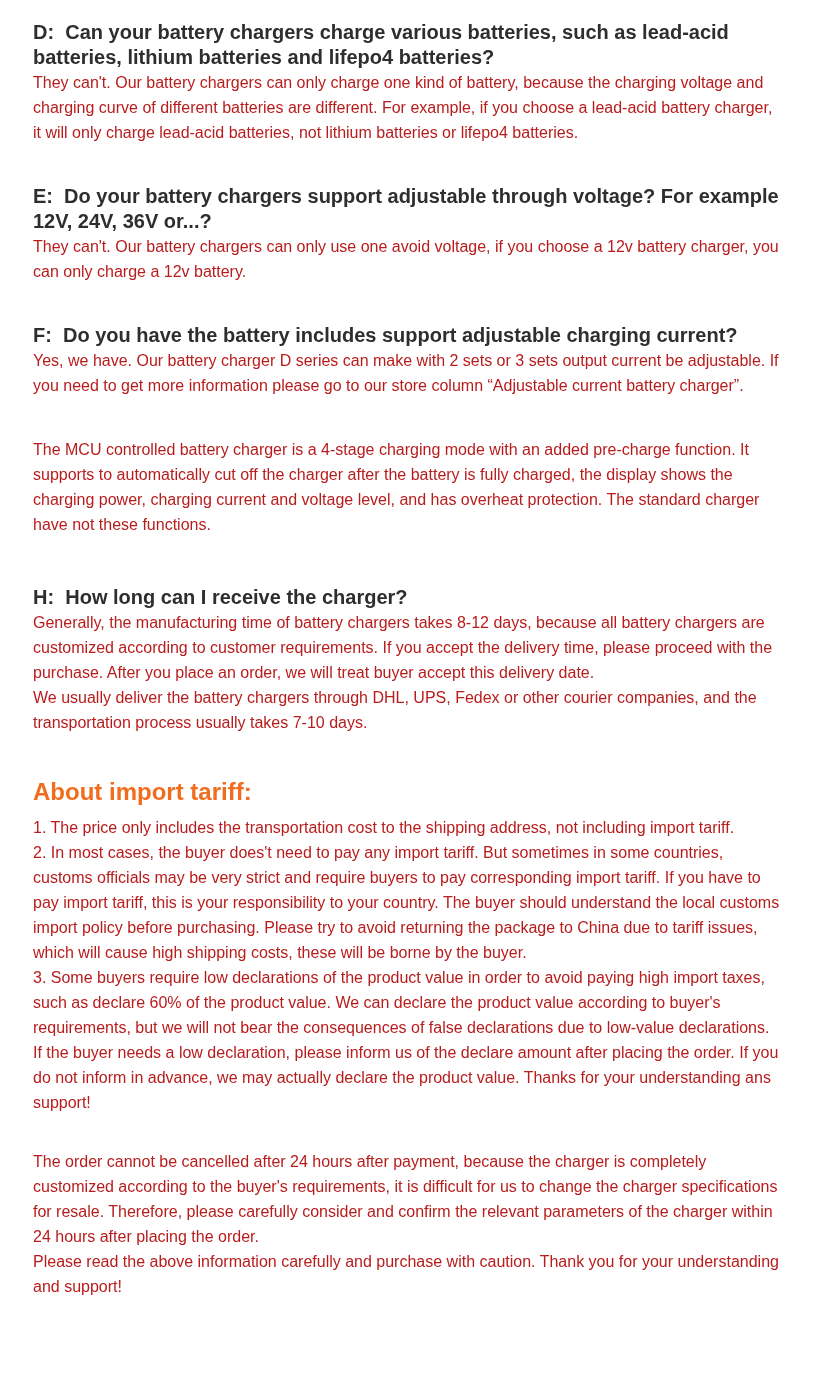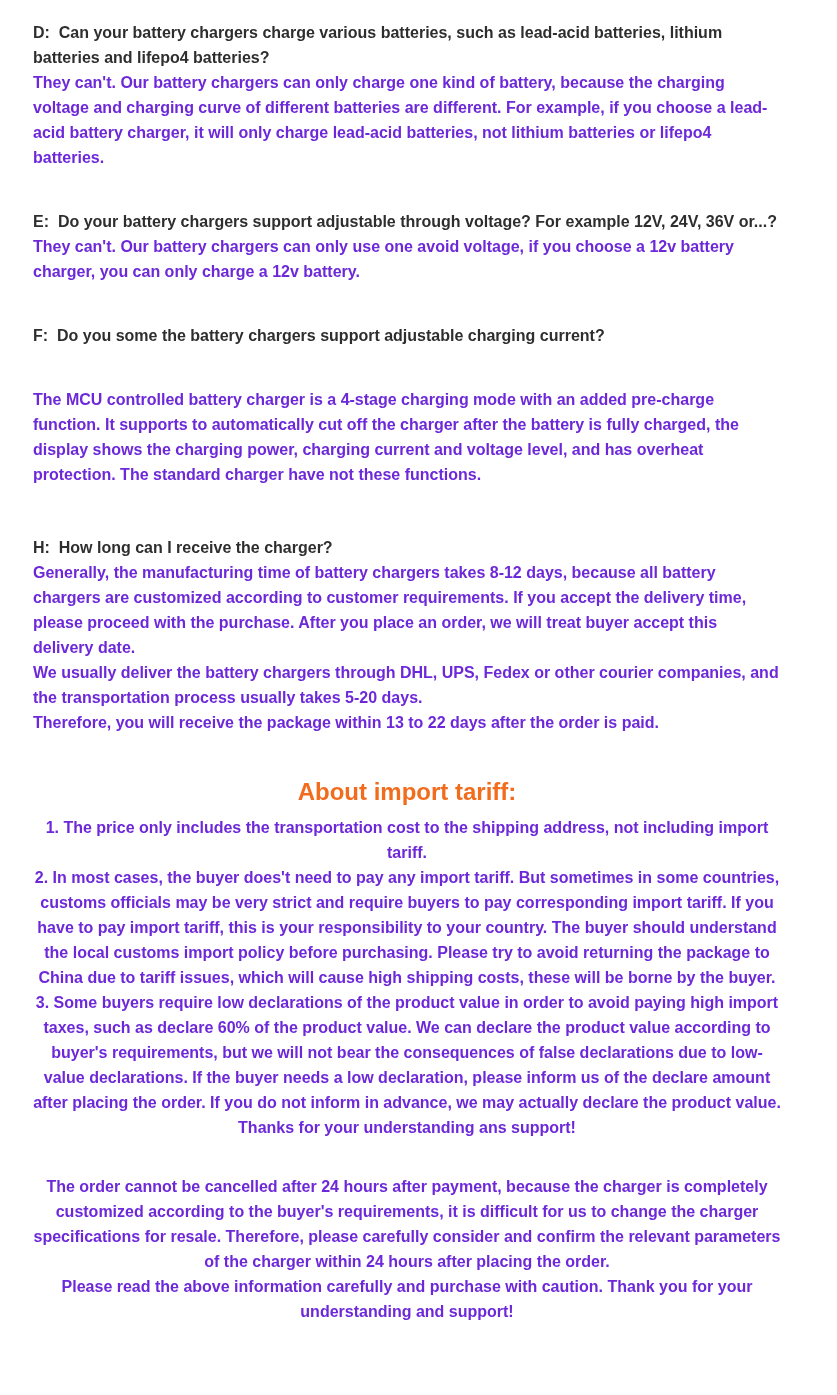--- a/index.html
+++ b/index.html
@@ -14,36 +14,35 @@
     background: #ffffff;
     padding: 20px 56px 30px 33px;
     font-family: "Liberation Sans", "DejaVu Sans", sans-serif;
     overflow: hidden;
   }
   .faq-item {
     margin: 0 0 39px 0;
   }
   .q {
     margin: 0;
-    font-size: 16px;
+    font-size: 20px;
     line-height: 25px;
     font-weight: bold;
     color: #2e2e2e;
     white-space: pre-wrap;
   }
   .a, .info-section p {
     margin: 0;
     font-size: 16px;
     line-height: 25px;
-    font-weight: bold;
-    color: #6d28d9;
+    font-weight: normal;
+    color: #b91c1c;
   }
   .info-section {
     margin: 0 0 34px 0;
-    text-align: center;
   }
   .info-section .heading {
     margin: 0 0 8px 0;
     font-size: 24px;
     line-height: 30px;
     font-weight: bold;
     color: var(--accent, #f26c1d);
   }
   .gap-lg { margin-bottom: 42px; margin-top: 48px; }
 </style>
@@ -56,32 +55,32 @@
     <h3 class="q">D:  Can your battery chargers charge various batteries, such as lead-acid batteries, lithium batteries and lifepo4 batteries?</h3>
     <p class="a">They can't. Our battery chargers can only charge one kind of battery, because the charging voltage and charging curve of different batteries are different. For example, if you choose a lead-acid battery charger, it will only charge lead-acid batteries, not lithium batteries or lifepo4 batteries.</p>
   </section>
 
   <section class="faq-item">
     <h3 class="q">E:  Do your battery chargers support adjustable through voltage? For example 12V, 24V, 36V or...?</h3>
     <p class="a">They can't. Our battery chargers can only use one avoid voltage, if you choose a 12v battery charger, you can only charge a 12v battery.</p>
   </section>
 
   <section class="faq-item">
-    <h3 class="q">F:  Do you some the battery chargers support adjustable charging current?</h3>
+    <h3 class="q">F:  Do you have the battery includes support adjustable charging current?</h3>
+    <p class="a">Yes, we have. Our battery charger D series can make with 2 sets or 3 sets output current be adjustable. If you need to get more information please go to our store column “Adjustable current battery charger”.</p>
   </section>
 
   <section class="faq-item">
     <p class="a">The MCU controlled battery charger is a 4-stage charging mode with an added pre-charge function. It supports to automatically cut off the charger after the battery is fully charged, the display shows the charging power, charging current and voltage level, and has overheat protection. The standard charger have not these functions.</p>
   </section>
 
   <section class="faq-item gap-lg">
     <h3 class="q">H:  How long can I receive the charger?</h3>
     <p class="a">Generally, the manufacturing time of battery chargers takes 8-12 days, because all battery chargers are customized according to customer requirements. If you accept the delivery time, please proceed with the purchase. After you place an order, we will treat buyer accept this delivery date.</p>
-    <p class="a">We usually deliver the battery chargers through DHL, UPS, Fedex or other courier companies, and the transportation process usually takes 5-20 days.</p>
-    <p class="a">Therefore, you will receive the package within 13 to 22 days after the order is paid.</p>
+    <p class="a">We usually deliver the battery chargers through DHL, UPS, Fedex or other courier companies, and the transportation process usually takes 7-10 days.</p>
   </section>
 
   <section class="info-section">
     <h2 class="heading">About import tariff:</h2>
     <p>1. The price only includes the transportation cost to the shipping address, not including import tariff.</p>
     <p>2. In most cases, the buyer does't need to pay any import tariff. But sometimes in some countries, customs officials may be very strict and require buyers to pay corresponding import tariff. If you have to pay import tariff, this is your responsibility to your country. The buyer should understand the local customs import policy before purchasing. Please try to avoid returning the package to China due to tariff issues, which will cause high shipping costs, these will be borne by the buyer.</p>
     <p>3. Some buyers require low declarations of the product value in order to avoid paying high import taxes, such as declare 60% of the product value. We can declare the product value according to buyer's requirements, but we will not bear the consequences of false declarations due to low-value declarations. If the buyer needs a low declaration, please inform us of the declare amount after placing the order. If you do not inform in advance, we may actually declare the product value. Thanks for your understanding ans support!</p>
   </section>
 
   <section class="info-section">

